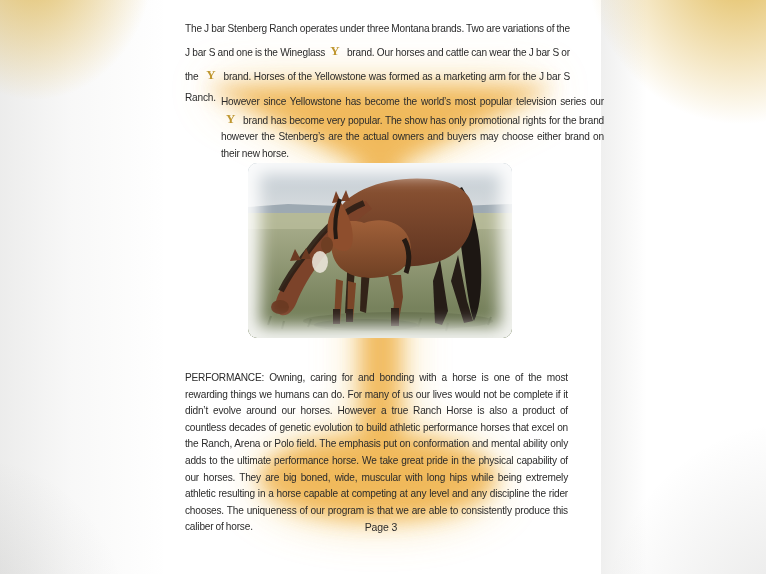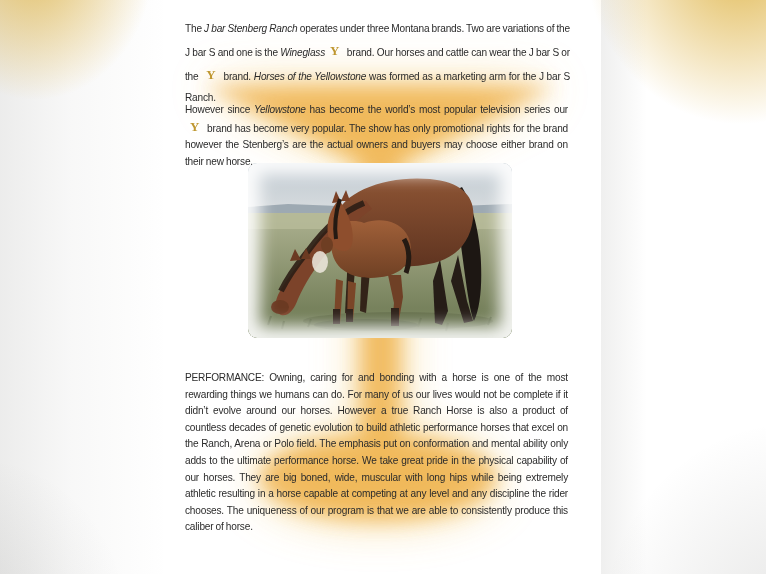--- a/index.html
+++ b/index.html
@@ -21,23 +21,23 @@
     position:absolute;top:0;left:601px;width:46px;height:574px;
     background:linear-gradient(90deg, rgba(70,70,64,.085), rgba(70,70,64,0));
   }
   .watermark{position:absolute;left:0;top:0;}
   
   .para{
     position:absolute;left:185px;width:383px;margin:0;text-align:justify;
     font-size:10.1px;letter-spacing:-0.18px;word-spacing:-0.5px;line-height:16.6px;
   }
   .p1{top:18px;line-height:21.8px;width:385px;}
-  .p2{top:102px;}
+  .p2{top:94px;margin-left:36px;}
   .p3{top:370px;hyphens:manual;-webkit-hyphens:manual;}
-  .it{font-style:italic;}
+  .it{}
   .brandY{
     font-family:"Liberation Serif","DejaVu Serif",serif;font-weight:700;
     color:#bf9730;font-size:13px;margin:0 5px;vertical-align:1px;
     letter-spacing:0;word-spacing:normal;
   }
   .photo{
     position:absolute;left:248px;top:163px;width:264px;height:175px;
     border-radius:9px;overflow:hidden;
   }
   .photo::after{
@@ -149,14 +149,15 @@
           <path d="M60,164 l3,-8"></path>
         <path d="M170,164 l3,-9"></path>
           <path d="M198,168 l2,-8"></path>
           <path d="M240,162 l3,-8"></path>
       </g>
     </svg>
   </div>
 
   <p class="para p3">PERFORMANCE: Owning, caring for and bonding with a horse is one of the most rewarding things we humans can do. For many of us our lives would not be complete if it didn’t evolve around our horses. However a true Ranch Horse is also a product of countless decades of ge­netic evolution to build athletic performance horses that excel on the Ranch, Arena or Polo field. The emphasis put on conformation and mental ability only adds to the ultimate perfor­mance horse. We take great pride in the physical capability of our horses. They are big boned, wide, muscular with long hips while being extremely athletic resulting in a horse ca­pable at competing at any level and any discipline the rider chooses. The uniqueness of our program is that we are able to consistently produce this caliber of horse.</p>
 
+  <div class="pageno">Page 3</div>
 
 </div>
 
 </body></html>

